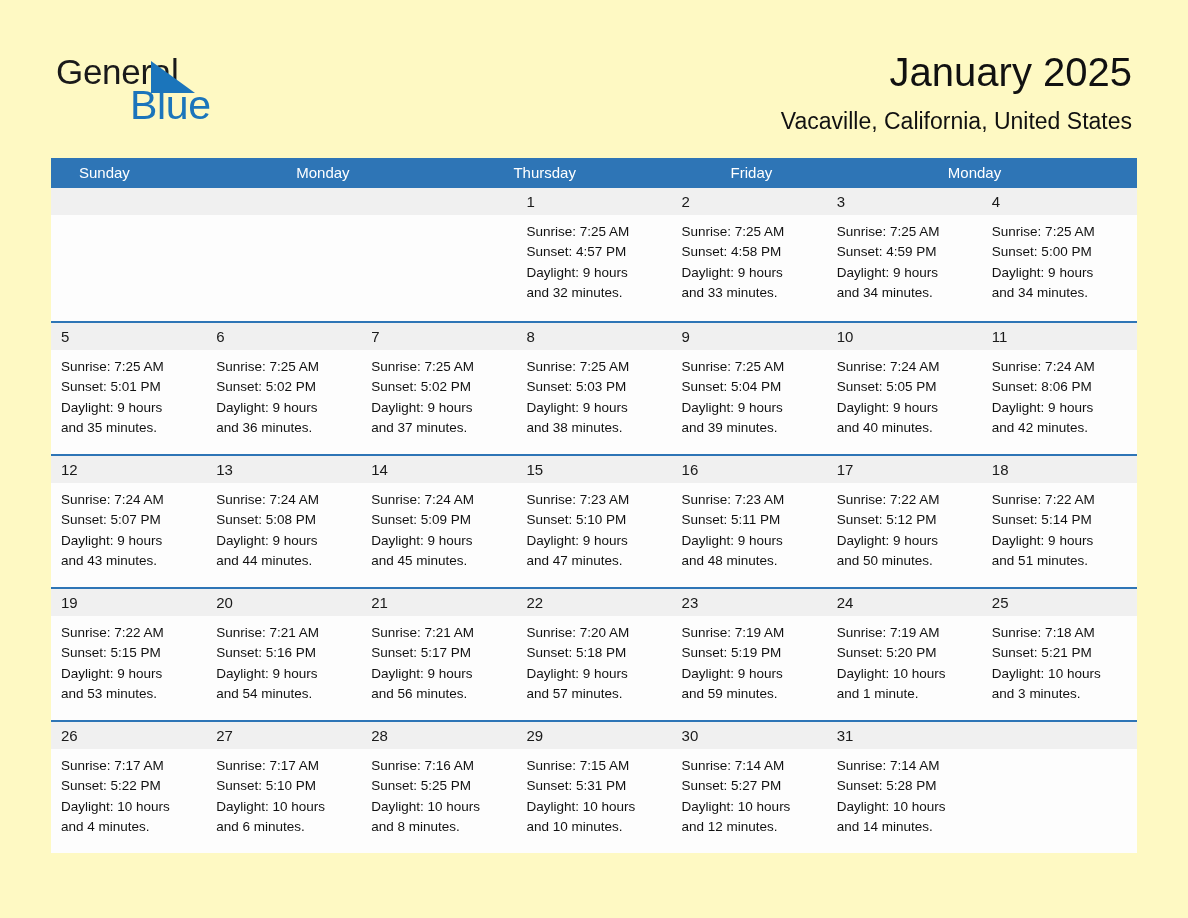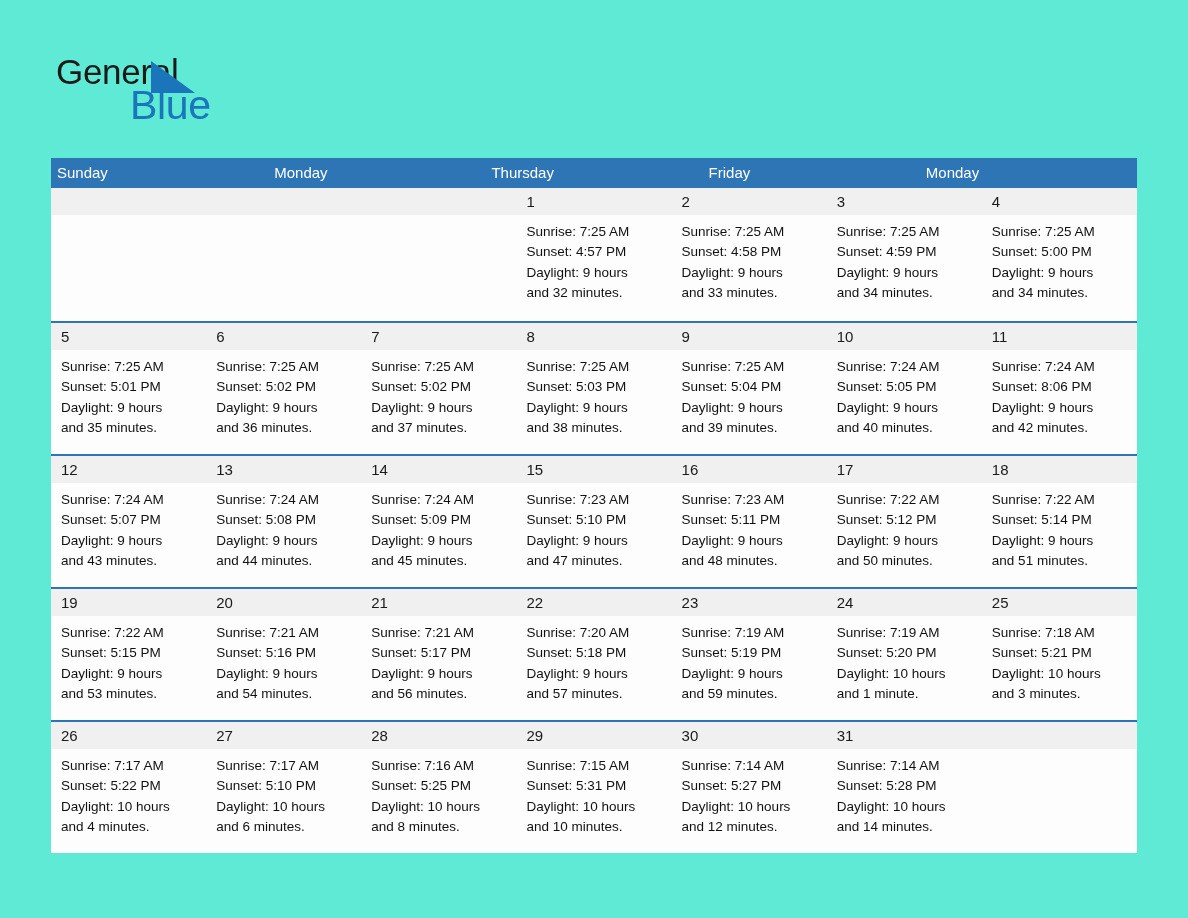--- a/index.html
+++ b/index.html
@@ -11,21 +11,21 @@
     width: 1188px;
     height: 918px;
     font-family: "Liberation Sans", sans-serif;
     color: #000000;
     overflow: hidden;
   }
   .page {
     position: relative;
     width: 1188px;
     height: 918px;
-    background: #5eead4;
+    background: #fef9c3;
   }
 
   
   .header {
     position: absolute;
     left: 0;
     top: 0;
     width: 1188px;
     height: 158px;
   }
@@ -96,21 +96,21 @@
   .weekday-row {
     display: flex;
     background: #2e75b6;
     height: 30px;
   }
   .weekday {
     flex: 1 1 0;
     color: #ffffff;
     font-size: 15px;
     line-height: 30px;
-    padding-left: 6px;
+    padding-left: 28px;
     box-sizing: border-box;
     white-space: nowrap;
   }
 
   .week-row {
     display: flex;
     border-top: 2px solid #2e75b6;
     height: 133px;
     box-sizing: border-box;
   }
@@ -150,20 +150,24 @@
 </head>
 <body>
 
 <div class="page">
 
   <div class="header">
     <div class="logo">
       <span class="logo-general">General</span>
       <span class="logo-triangle"></span>
       <span class="logo-blue">Blue</span>
+    </div>
+    <div class="title-block">
+      <div class="month-title">January 2025</div>
+      <div class="location">Vacaville, California, United States</div>
     </div>
   </div>
 
   <div class="calendar">
     <div class="weekday-row" id="weekday-row">
         <div class="weekday">Sunday</div>
         <div class="weekday">Monday</div>
         <div class="weekday">Thursday</div>
         <div class="weekday">Friday</div>
         <div class="weekday">Monday</div>

